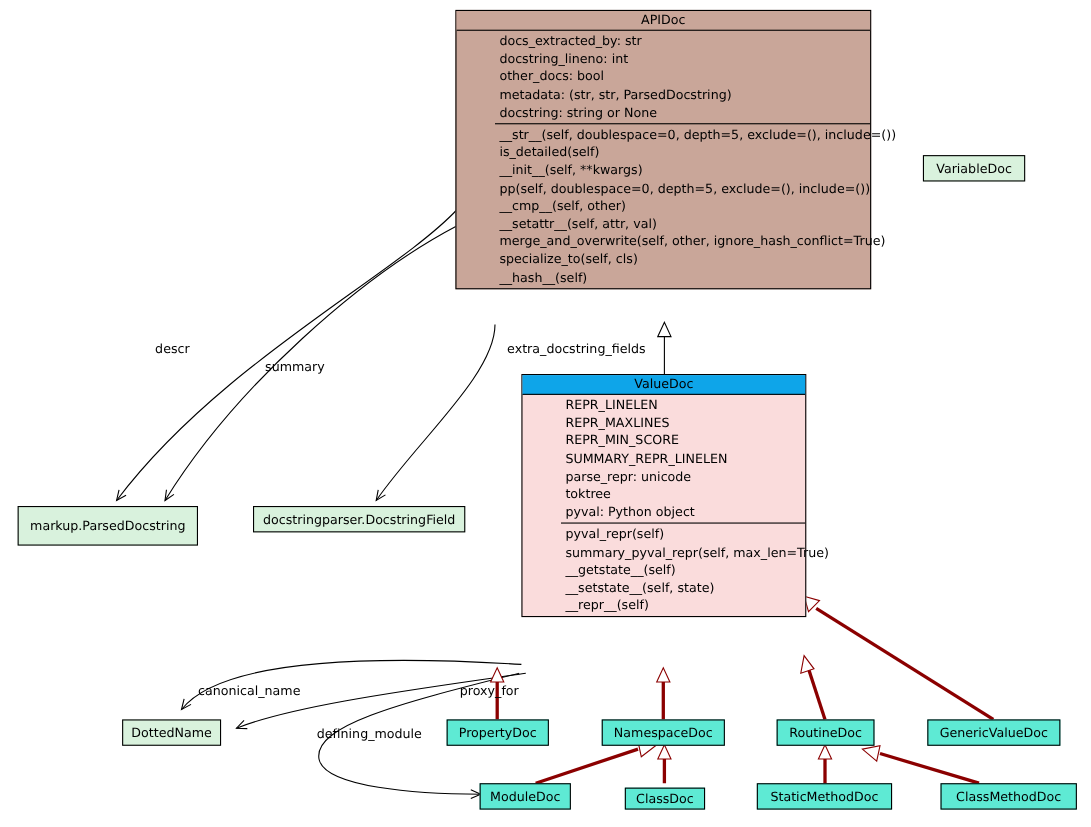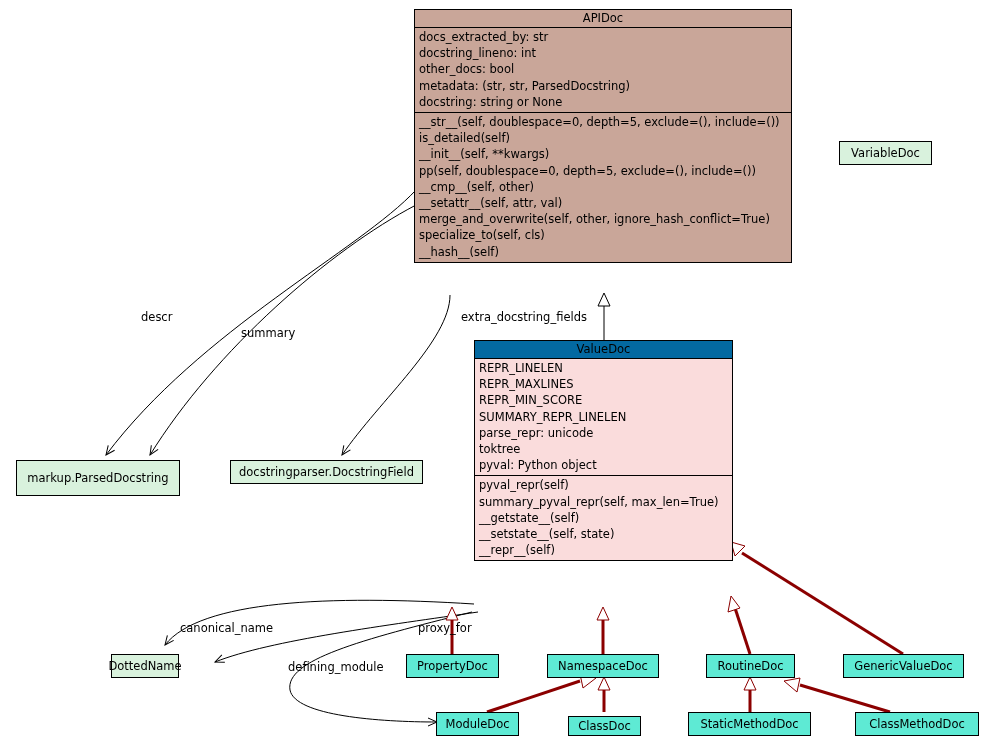--- a/index.html
+++ b/index.html
@@ -1,28 +1,28 @@
 <!DOCTYPE html>
 <html><head>
 <meta charset="utf-8">
 <style>
   html,body{margin:0;padding:0;}
   body{width:992px;height:752px;background:#ffffff;font-family:"DejaVu Sans",sans-serif;position:relative;overflow:hidden;}
   #canvas{position:absolute;left:0;top:0;width:992px;height:752px;}
   svg.edges{position:absolute;left:0;top:0;width:992px;height:752px;pointer-events:none;}
   .node{position:absolute;box-sizing:border-box;border:1px solid #000;}
   .node .title{text-align:center;font-size:11.5px;line-height:15px;padding:1px 4px;border-bottom:1px solid #000;}
-  .node .compartment{padding:1px 4px 2px 4px;}
+  .node .compartment{padding:1px 4px 2px 4px;margin-left:35px;}
   .node .compartment.sep{border-top:1px solid #000;}
   .node .row{font-size:11.5px;line-height:16.2px;white-space:nowrap;}
   .simple{display:flex;align-items:center;justify-content:center;font-size:11.5px;}
   .brown{background:#c9a699;}
   .brown .title{background:#c9a699;}
   .pink{background:#fadcdc;}
-  .pink .title{background:#0369a1;}
+  .pink .title{background:#0ea5e9;}
   .green{background:#d9f2dd;}
   .tan{background:#5eead4;}
   .edgelabel{position:absolute;font-size:11.5px;color:#000;white-space:nowrap;}
 </style>
 </head>
 <body>
 
 <div id="canvas">
 
   <svg class="edges" viewBox="0 0 992 752">
@@ -126,21 +126,21 @@
   </div>
 
   <div class="node green simple" style="left:16px;top:460px;width:164px;height:36px;">
     <span>markup.ParsedDocstring</span>
   </div>
 
   <div class="node green simple" style="left:230px;top:460px;width:193px;height:24px;">
     <span>docstringparser.DocstringField</span>
   </div>
 
-  <div class="node green simple" style="left:111px;top:654px;width:68px;height:24px;">
+  <div class="node green simple" style="left:111px;top:654px;width:90px;height:24px;">
     <span>DottedName</span>
   </div>
 
   <div class="node tan simple" style="left:406px;top:654px;width:93px;height:24px;">
     <span>PropertyDoc</span>
   </div>
 
   <div class="node tan simple" style="left:547px;top:654px;width:112px;height:24px;">
     <span>NamespaceDoc</span>
   </div>

